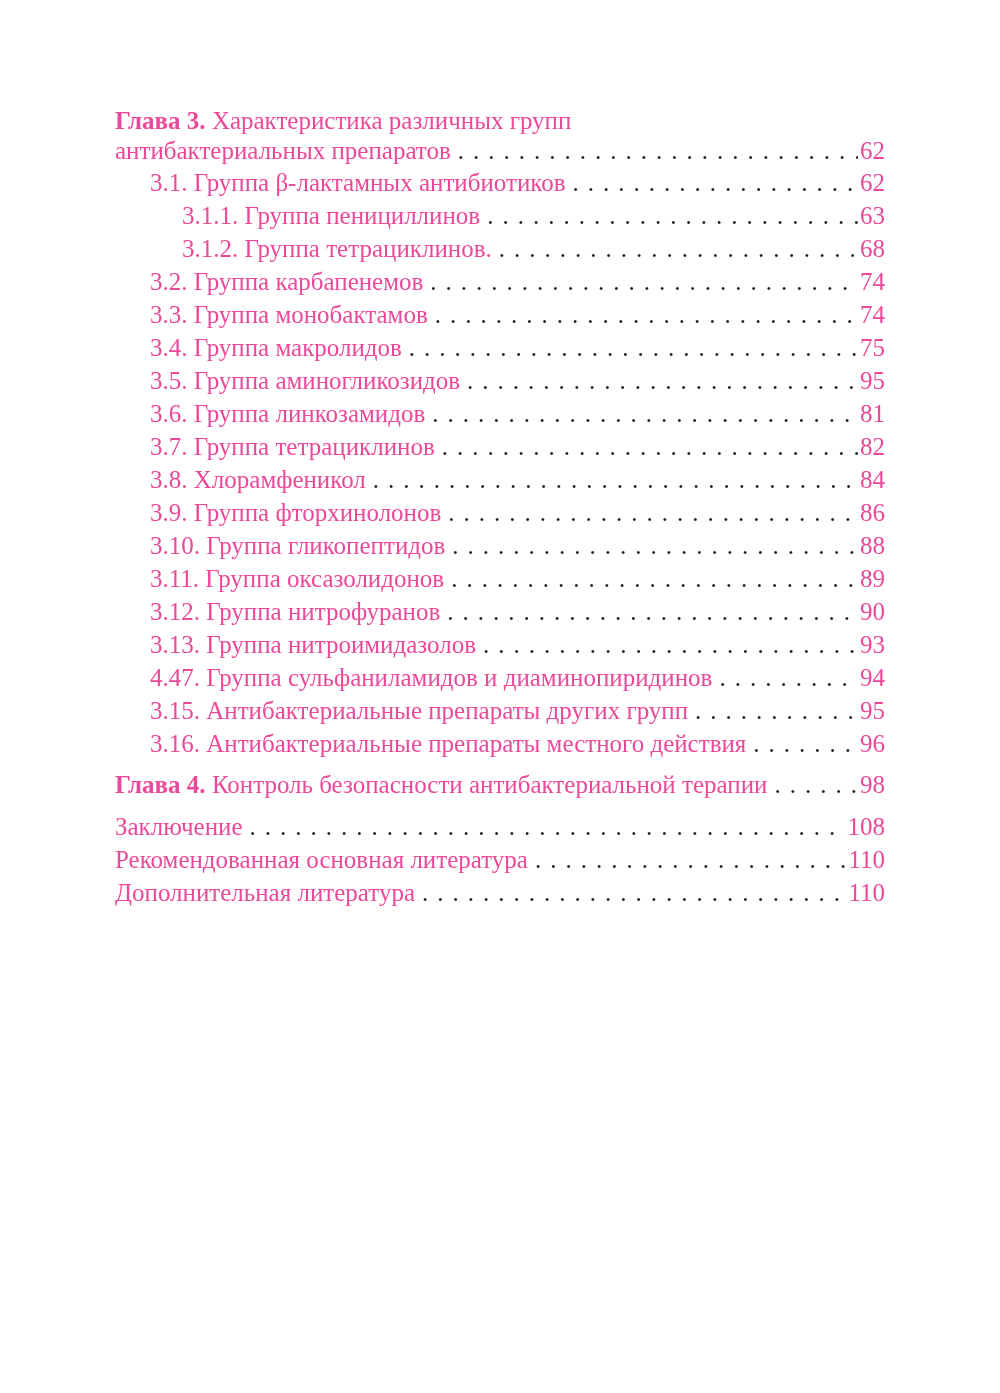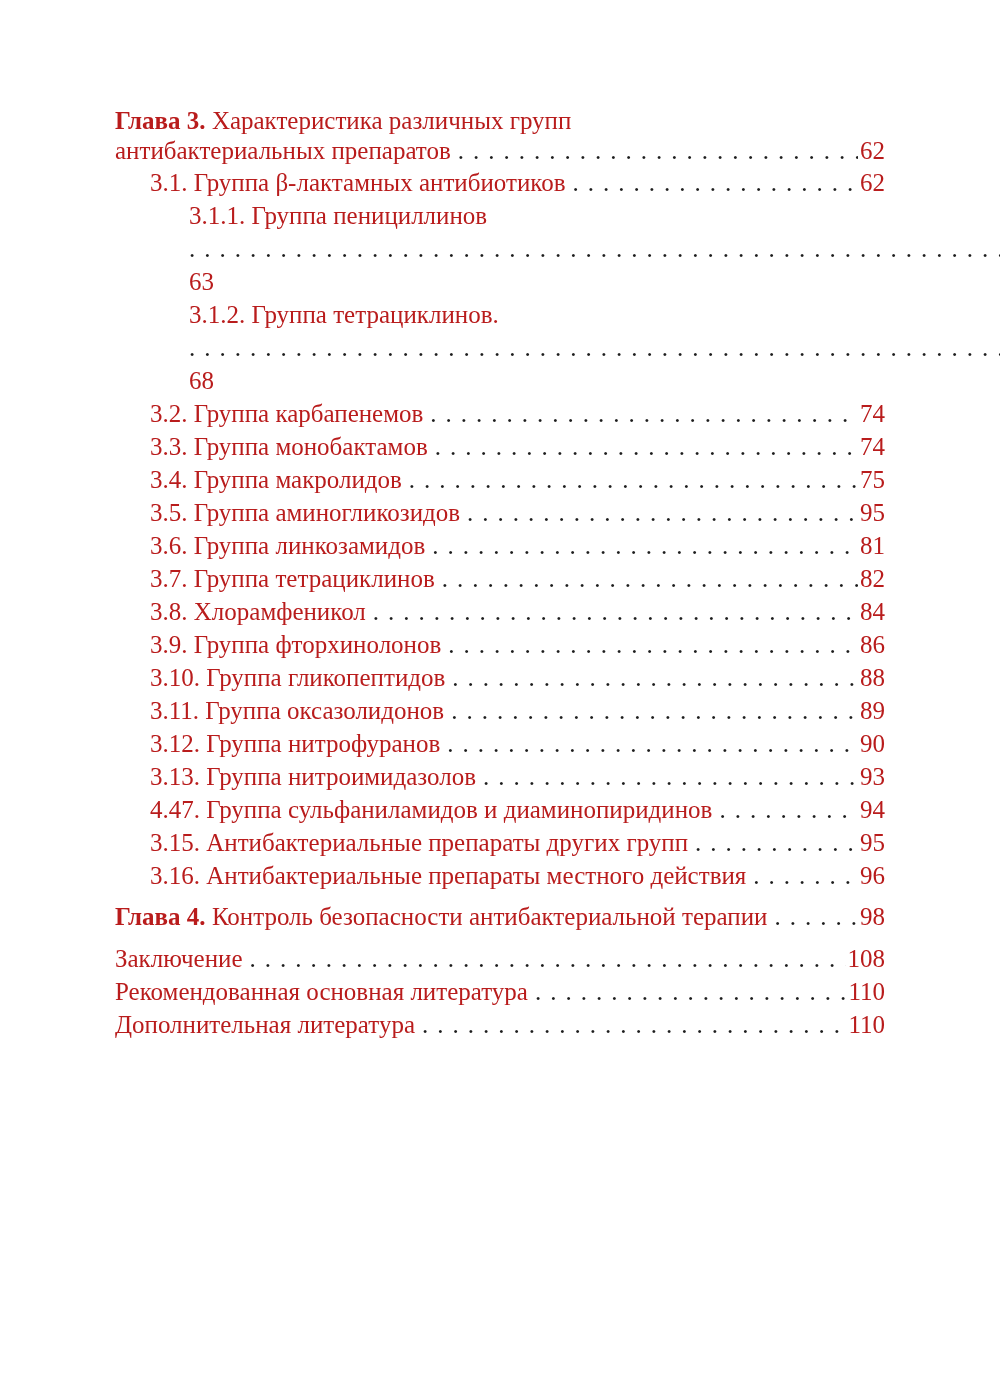--- a/index.html
+++ b/index.html
@@ -7,21 +7,21 @@
     padding: 0;
     background: #ffffff;
   }
   .page {
     position: relative;
     width: 1000px;
     height: 1393px;
     background: #ffffff;
     overflow: hidden;
     font-family: "Liberation Serif", "DejaVu Serif", serif;
-    color: #b91c1c;
+    color: #ec4899;
   }
   .toc {
     position: absolute;
     left: 115px;
     top: 106px;
     width: 770px;
     font-size: 25px;
   }
   .toc-entry {
     display: flex;
@@ -30,21 +30,21 @@
   }
   .toc-entry.multiline {
     display: block;
     line-height: 30px;
   }
   .toc-entry.multiline .row2 {
     display: flex;
     align-items: baseline;
   }
   .indent-1 { padding-left: 35px; }
-  .indent-2 { padding-left: 67px; flex-direction: column; }
+  .indent-2 { padding-left: 67px; }
   .sp-before-chapter { margin-top: 8px; }
   .sp-before-section { margin-top: 9px; }
   .toc-title { white-space: nowrap; }
   .bold-prefix { font-weight: bold; }
   .leader {
     flex: 1 1 auto;
     min-width: 0;
     overflow: hidden;
     white-space: nowrap;
     letter-spacing: 9px;

